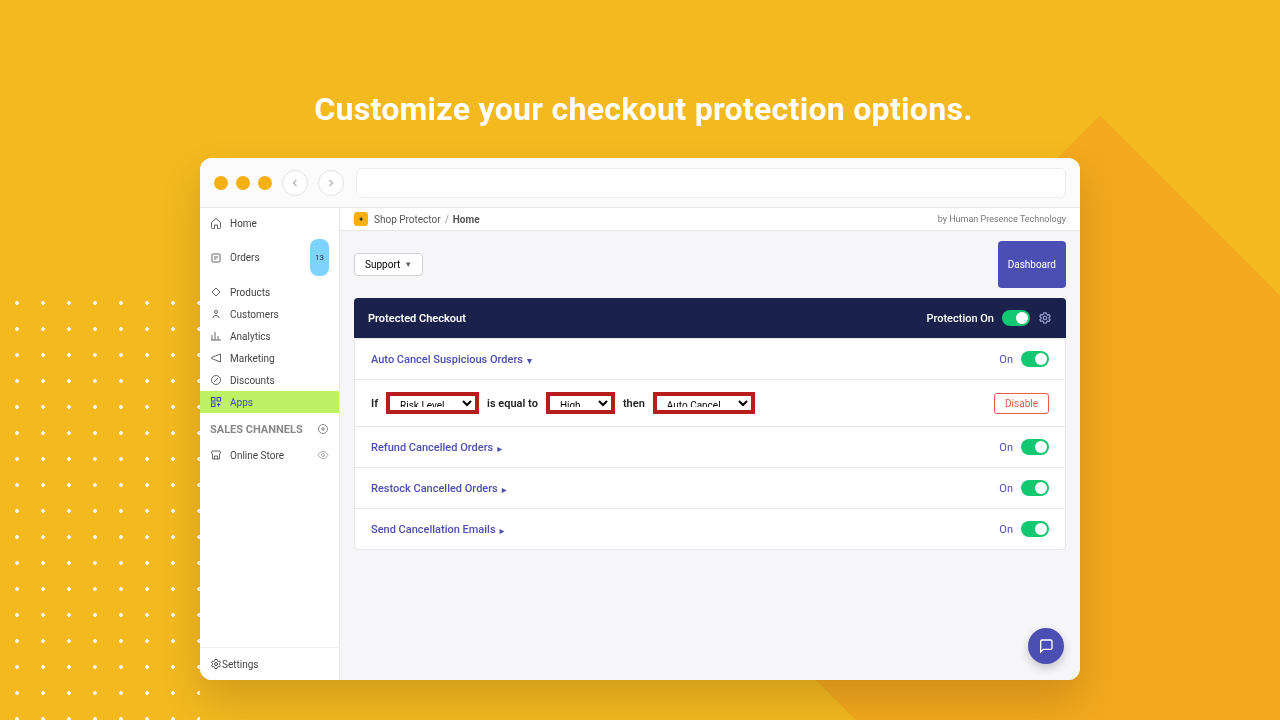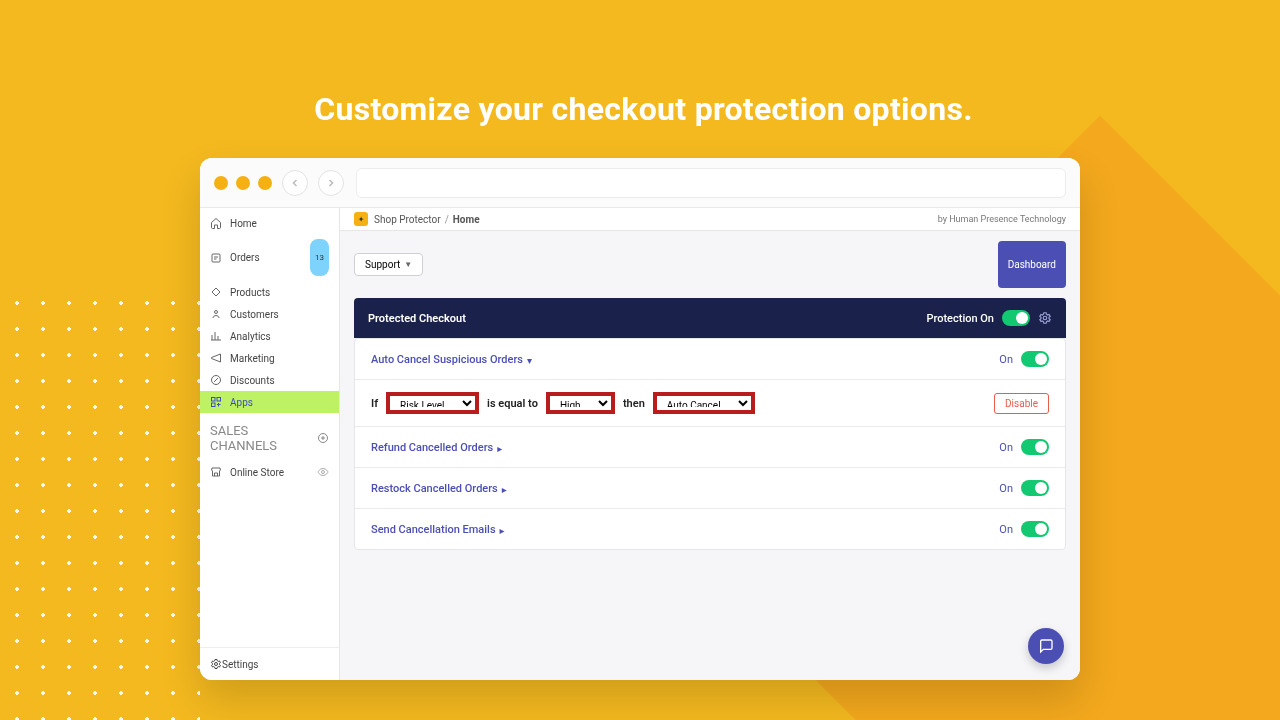--- a/index.html
+++ b/index.html
@@ -55,21 +55,21 @@
   .app { display: flex; height: calc(100% - 50px); }
 
   .sidebar { width: 140px; border-right: 1px solid #e6e6e6; background:#fff;
     display:flex; flex-direction:column; font-size: 10px; color:#444; }
   .sidebar ul { list-style:none; padding: 4px 0 0 0; }
   .sidebar li { display:flex; align-items:center; gap:8px; padding: 5px 10px; cursor:pointer; position:relative; }
   .sidebar li.active { background:#bef264; color:#3b4cca; }
   .sidebar li .ico { width:12px; height:12px; color:#666; flex-shrink:0; }
   .sidebar li.active .ico { color:#3b4cca; }
   .badge { margin-left:auto; background:#7dd3fc; border-radius:8px; font-size:8px; padding:14px 5px; color:#333; }
-  .sidebar .sect-label { font-size:13px; color:#888; font-weight:400; padding: 10px 10px 4px; display:flex; align-items:center; }
+  .sidebar .sect-label { font-size:11px; color:#888; font-weight:700; padding: 10px 10px 4px; display:flex; align-items:flex-start; }
   .sect-label .plus { margin-left:auto; color:#888; }
   .sidebar .spacer { flex:1; }
   .sidebar .settings { border-top:1px solid #eee; padding:10px; display:flex; align-items:center; }
   .eye { margin-left:auto; color:#aaa; font-size:10px; }
 
   .main { flex:1; background:#f6f6f8; display:flex; flex-direction:column; overflow:hidden; }
   .crumbbar { display:flex; align-items:center; padding:4px 14px; border-bottom:1px solid #e6e6e6; background:#fff; font-size:10px; color:#555; }
   .crumbbar .appicon { width:14px; height:14px; background:#f5b014; border-radius:3px; margin-right:6px; display:flex; align-items:center; justify-content:center; color:#333; font-size:8px; }
   .crumbbar .sep { margin:0 4px; color:#999; }
   .crumbbar .by { margin-left:auto; font-size:9px; color:#777; }

